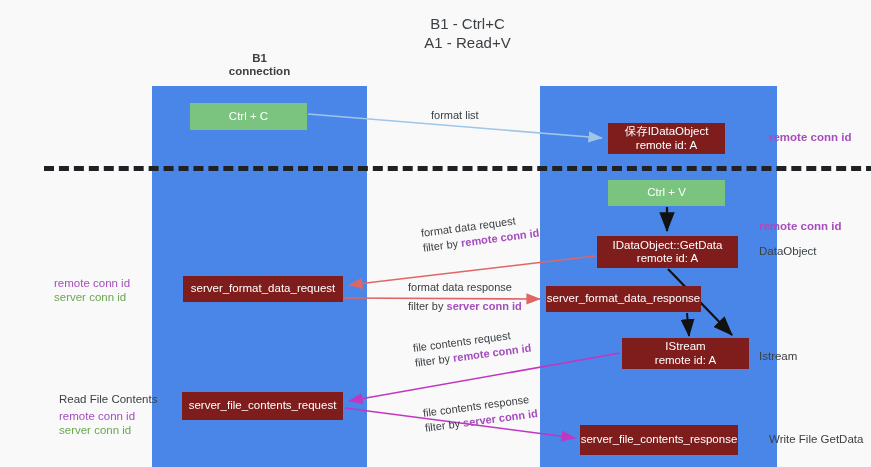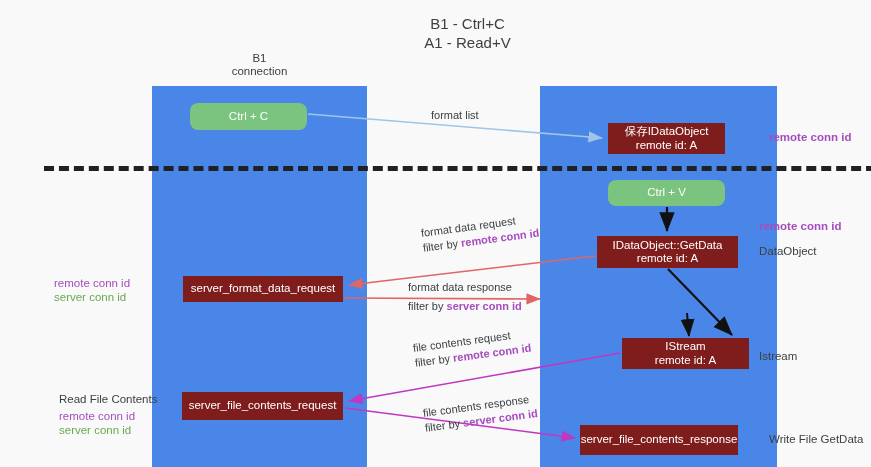--- a/index.html
+++ b/index.html
@@ -11,36 +11,36 @@
     color:#3c4043;
   }
   #stage{position:absolute;left:0;top:8px;width:871px;height:467px;margin-left:32px;}
 
   
   .lane{position:absolute;background:#4a86e8;}
   #lane-b1{left:120px;top:78px;width:215px;height:389px;}
   #lane-a1{left:508px;top:78px;width:237px;height:389px;}
 
   
-  .lane-head{position:absolute;text-align:center;font-size:11.5px;line-height:13px;color:#3c4043;}
+  .lane-head{position:absolute;text-align:center;font-size:11.5px;line-height:13px;color:#3c4043;font-weight:bold;}
   #head-b1{left:145px;top:44px;width:165px;}
   #head-a1{left:540px;top:44px;width:175px;}
   .lane-head .l1{display:block;}
   .lane-head .l2{display:block;}
 
   
   #title{position:absolute;left:0;top:6px;width:871px;text-align:center;
          font-size:15px;line-height:19px;color:#3c4043;}
   #title span{display:block;}
 
   
   .box{position:absolute;box-sizing:border-box;display:flex;flex-direction:column;
        align-items:center;justify-content:center;color:#fff;font-size:11.5px;
        line-height:13.5px;text-align:center;}
-  .box.green{background:#7ac47f;border-radius:8px;}
+  .box.green{background:#7ac47f;}
   .box.orange{background:#7f1d1d;}
   .box .ln{display:block;white-space:nowrap;}
 
   #box-ctrlc{left:158px;top:95px;width:117px;height:27px;}
   #box-idataobject{left:576px;top:115px;width:117px;height:31px;}
   #box-ctrlv{left:576px;top:172px;width:117px;height:26px;}
   #box-getdata{left:565px;top:228px;width:141px;height:32px;}
   #box-sfdreq{left:151px;top:268px;width:160px;height:26px;}
   #box-sfdresp{left:514px;top:278px;width:155px;height:26px;}
   #box-istream{left:590px;top:330px;width:127px;height:31px;}
@@ -148,20 +148,23 @@
 
   <div class="box orange" id="box-getdata">
     <span class="ln">IDataObject::GetData</span>
     <span class="ln">remote id: A</span>
   </div>
 
   <div class="box orange" id="box-sfdreq">
     <span class="ln">server_format_data_request</span>
   </div>
 
+  <div class="box orange" id="box-sfdresp">
+    <span class="ln">server_format_data_response</span>
+  </div>
 
   <div class="box orange" id="box-istream">
     <span class="ln">IStream</span>
     <span class="ln">remote id: A</span>
   </div>
 
   <div class="box orange" id="box-sfcreq">
     <span class="ln">server_file_contents_request</span>
   </div>
 

